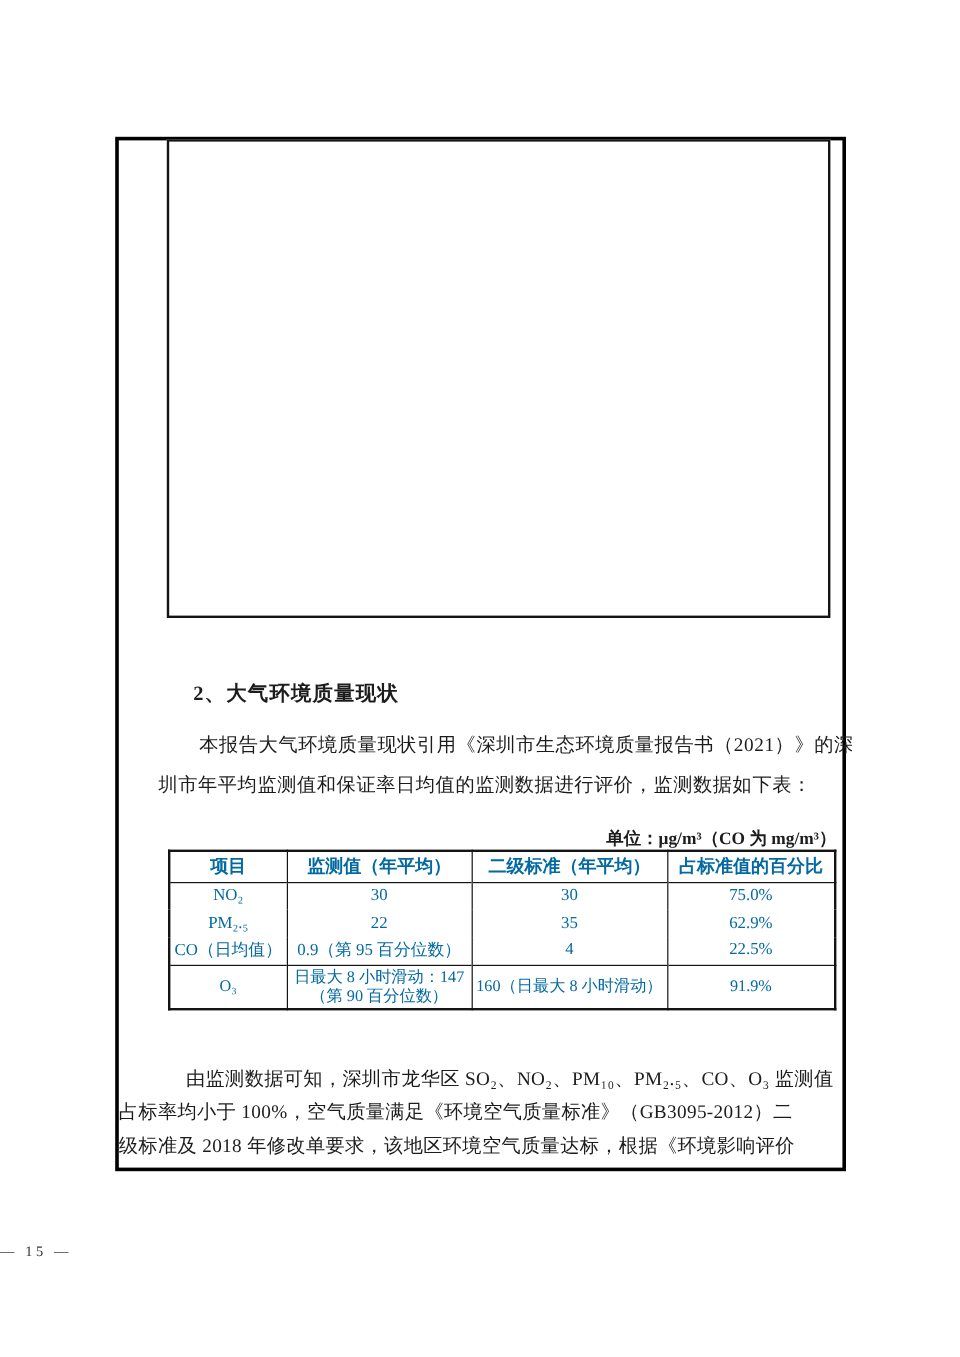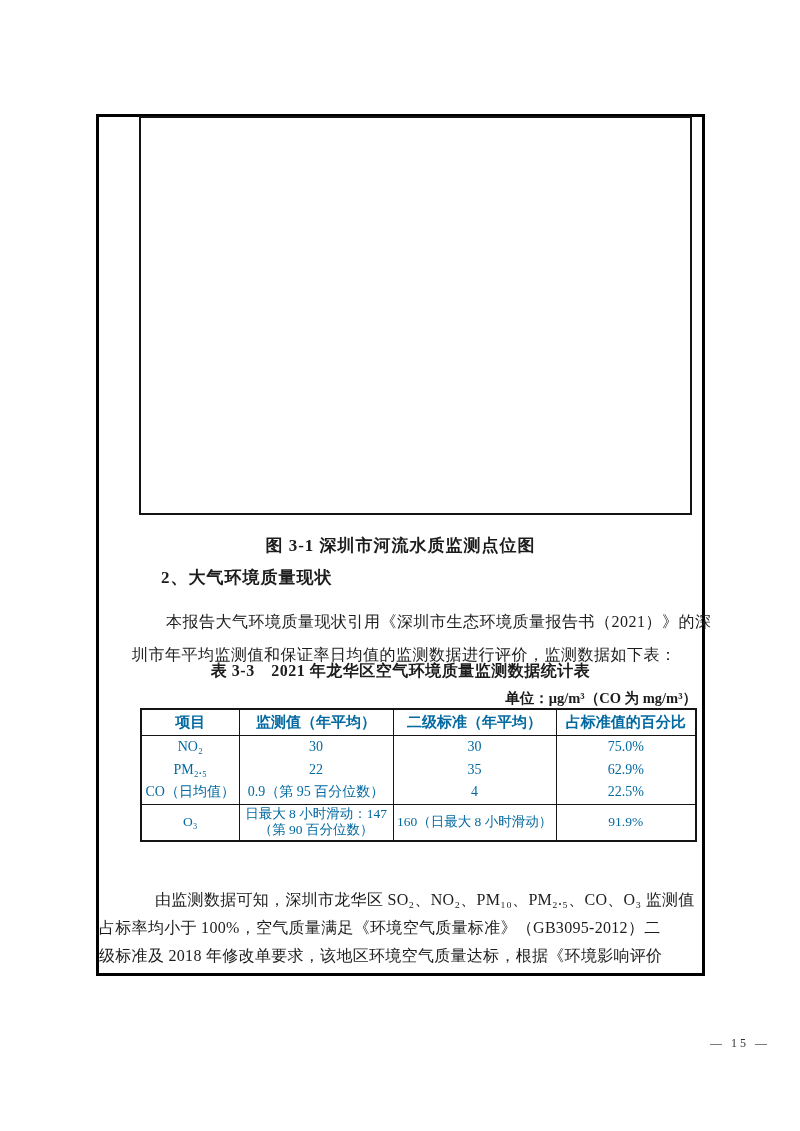--- a/index.html
+++ b/index.html
@@ -112,45 +112,43 @@
     height: 28px;
     line-height: 28px;
     white-space: nowrap;
     letter-spacing: 0.3px;
   }
   .para2 .line.first { padding-left: 56px; }
   .page-number {
     position: absolute;
     left: 0; top: 1036px;
     width: 770px;
-    text-align: right;
+    text-align: left;
     font-size: 12px;
     letter-spacing: 3px;
     color: #333;
   }
 </style>
 </head>
 <body>
 
 <div class="page">
 
   <div class="frame"></div>
 
   <div class="image-box"></div>
 
-  <div class="fig-caption">图 3-1 深圳市河流水质监测点位图</div>
 
   <div class="heading">2、大气环境质量现状</div>
 
   <div class="para1">
     <div class="line indent-2em">本报告大气环境质量现状引用《深圳市生态环境质量报告书（2021）》的深</div>
     <div class="line">圳市年平均监测值和保证率日均值的监测数据进行评价，监测数据如下表：</div>
   </div>
 
-  <div class="tbl-caption">表 3-3　2021 年龙华区空气环境质量监测数据统计表</div>
 
   <div class="unit-note">单位：μg/m³（CO 为 mg/m³）</div>
 
   <table class="data-table">
     <colgroup>
         <col class="c1">
         <col class="c2">
         <col class="c3">
         <col class="c4">
       </colgroup>

